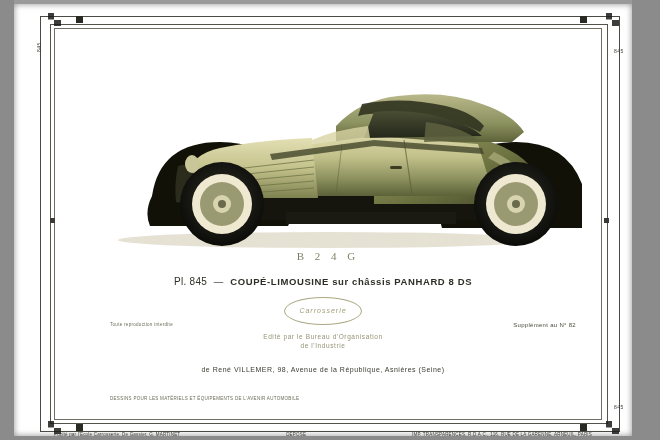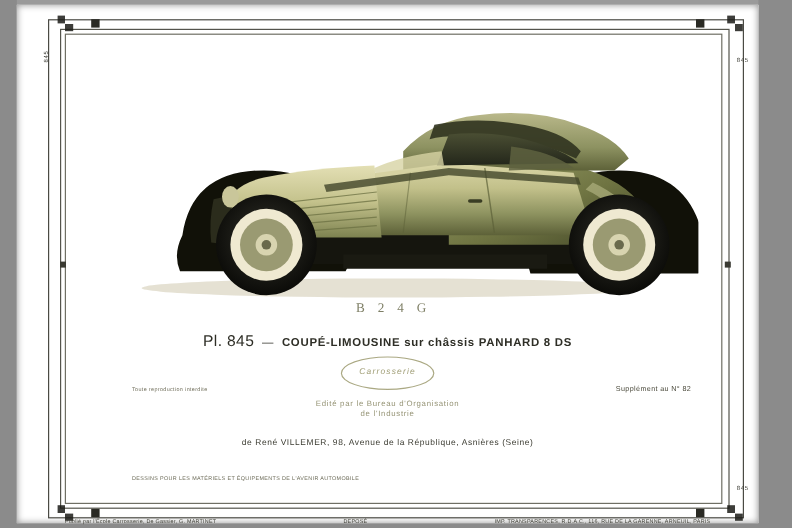--- a/index.html
+++ b/index.html
@@ -143,21 +143,21 @@
   .caption-main {
     position: absolute;
     left: 0; right: 0;
     top: 272px;
     text-align: center;
     font-size: 9.5px;
     letter-spacing: 0.6px;
     color: #2e2e26;
     font-family: "Liberation Sans", sans-serif;
   }
-  .caption-main .num { font-size: 13px; letter-spacing: 0.3px; }
+  .caption-main .num { font-size: 10px; letter-spacing: 0.3px; }
   .caption-main .bold { font-weight: bold; }
 
   .logo-oval {
     position: absolute;
     left: 50%;
     top: 293px;
     transform: translateX(-50%);
     width: 76px;
     height: 26px;
     border: 1px solid #9c9a6e;

